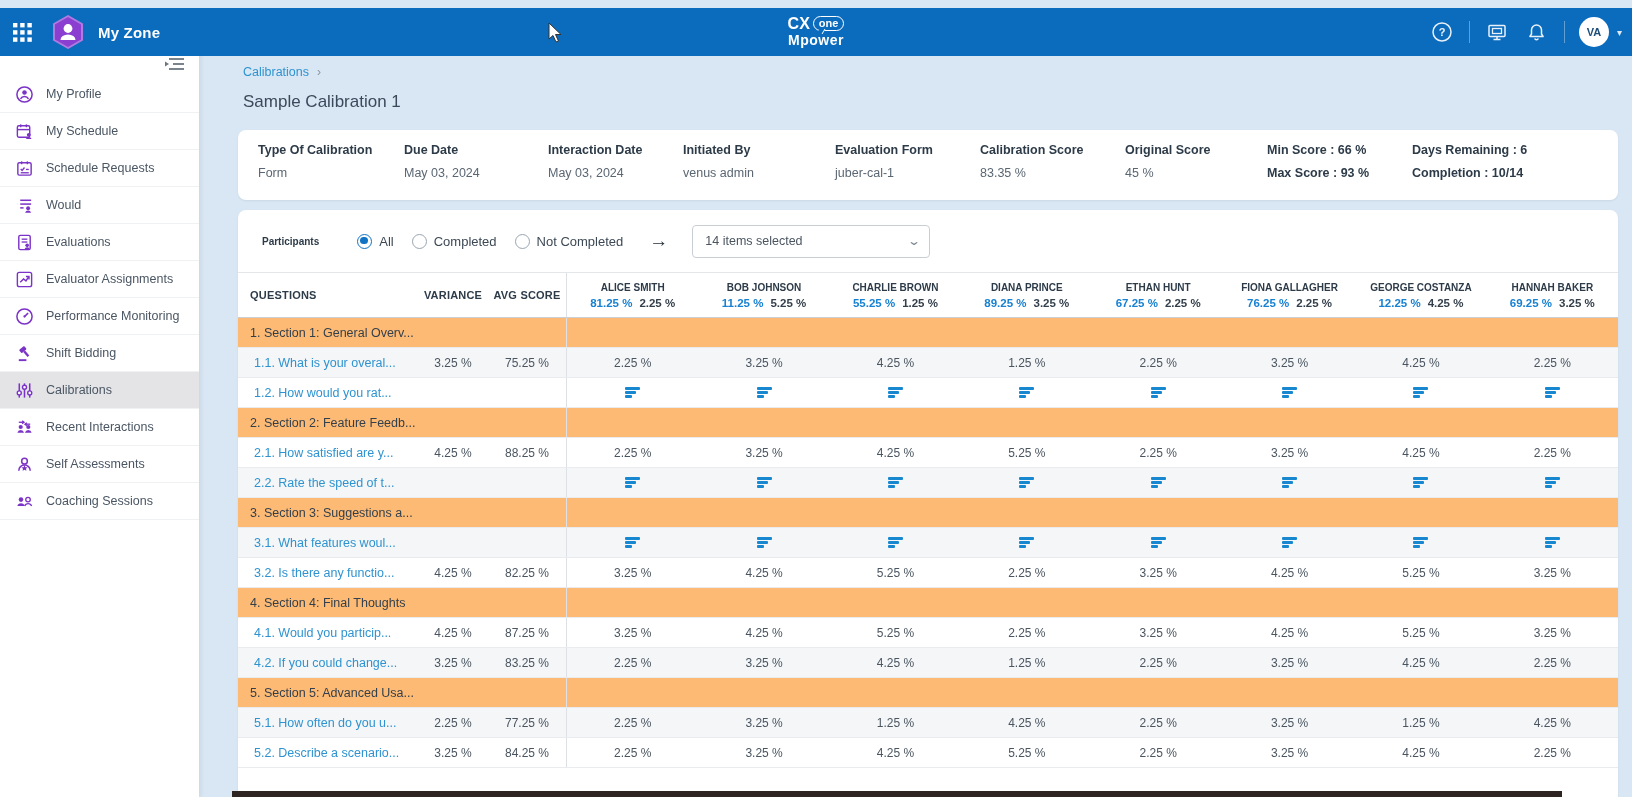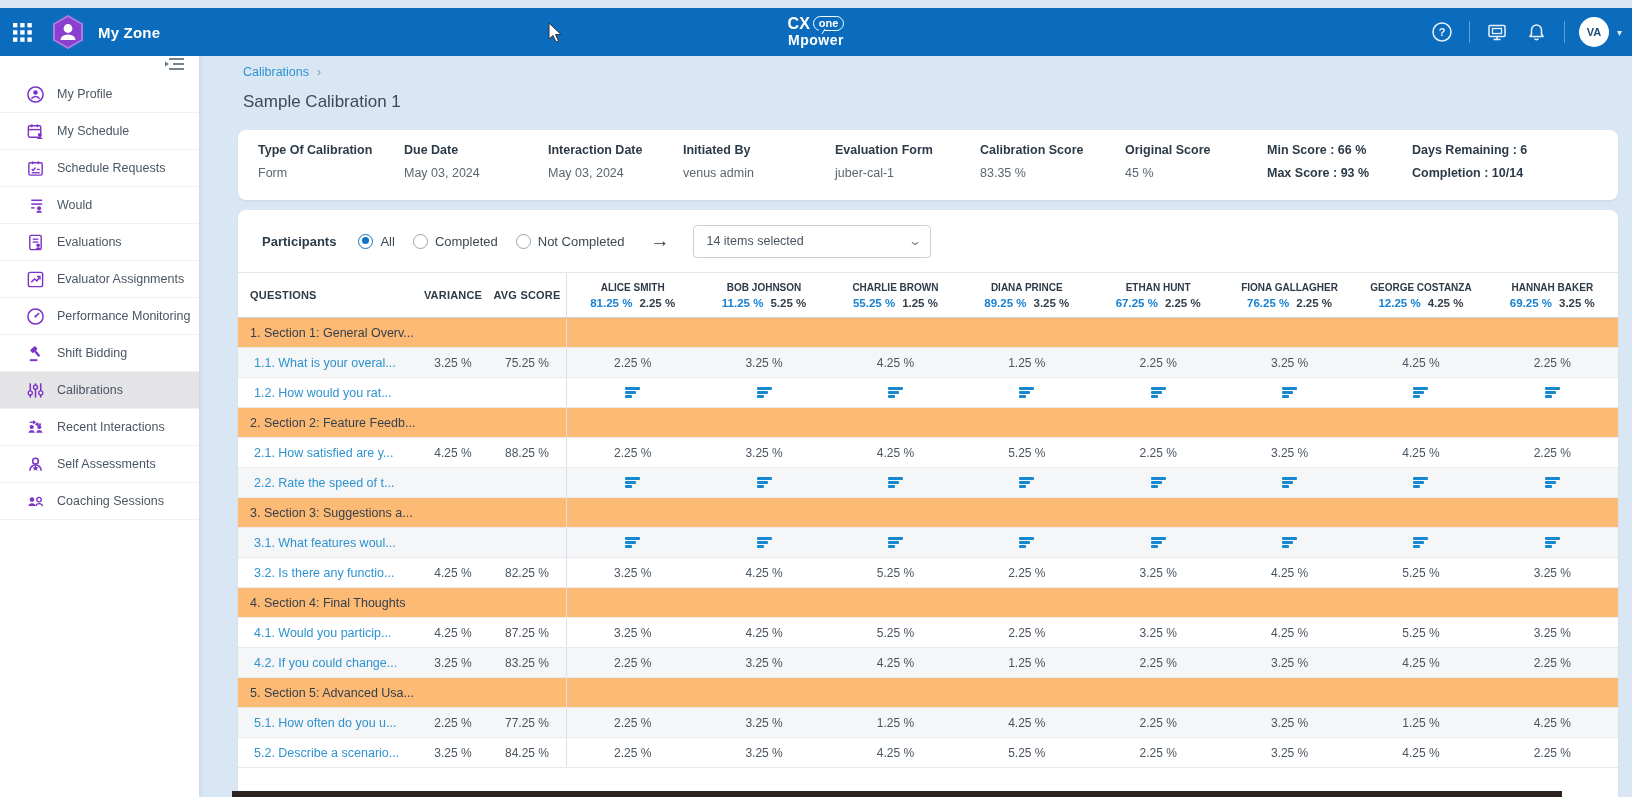--- a/index.html
+++ b/index.html
@@ -23,21 +23,21 @@
   .tb-icon { width:26px; height:26px; display:flex; align-items:center; justify-content:center; cursor:pointer; }
   .tb-div { width:1px; height:22px; background:rgba(255,255,255,.35); }
   .avatar { width:30px; height:30px; border-radius:50%; background:#fff; color:#1d4e79;
     font-size:11px; font-weight:bold; display:flex; align-items:center; justify-content:center; cursor:pointer; }
   .caret { color:rgba(255,255,255,.85); font-size:10px; margin-left:-6px; }
 
   
   .sidebar { position:absolute; left:0; top:48px; width:199px; bottom:0; background:#fff;
     box-shadow:2px 0 4px rgba(30,60,90,.08); z-index:10; }
   .collapse-row { height:28px; display:flex; align-items:center; justify-content:flex-end; padding:8px 14px 0 0; }
-  .side-item { height:37px; display:flex; align-items:center; gap:12px; padding-left:25px;
+  .side-item { height:37px; display:flex; align-items:center; gap:12px; padding-left:14px;
     border-bottom:1px solid #eff1f3; cursor:pointer; }
   .side-item.active { background:#e4e4e7; }
   .s-icon { width:20px; height:20px; flex:0 0 20px; display:flex; align-items:center; justify-content:center; }
   .s-label { font-size:12.5px; color:#4a5663; }
 
   
   .main { position:absolute; left:199px; top:48px; right:0; bottom:0; background:#d9e6f3; }
   .breadcrumb { position:absolute; left:44px; top:17px; font-size:12.5px; display:flex; gap:8px; align-items:center;}
   .bc-link { color:#2e93d0; cursor:pointer; }
   .bc-sep { color:#8a97a3; font-size:12px; }
@@ -46,21 +46,21 @@
   .card { position:absolute; left:39px; width:1380px; background:#fff; border-radius:8px;
     box-shadow:0 1px 2px rgba(30,60,90,.08); }
   .summary-card { top:82px; height:70px; padding:13px 10px 0 20px;
     display:grid; grid-template-columns:146px 144px 135px 152px 145px 145px 142px 145px auto; }
   .sum-label { font-size:12.5px; font-weight:bold; color:#2d3b49; margin-bottom:9px; white-space:nowrap;}
   .sum-value { font-size:12.5px; color:#5a6672; white-space:nowrap;}
   .sum-pair div { font-size:12.5px; font-weight:bold; color:#2d3b49; margin-bottom:9px; white-space:nowrap;}
 
   .table-card { top:162px; bottom:0; border-radius:8px 8px 0 0; overflow:hidden; }
   .part-row { height:62px; display:flex; align-items:center; padding-left:24px; gap:18px; }
-  .part-label { font-size:13px; font-weight:bold; color:#2d3b49; margin-right:4px;}
+  .part-label { font-size:10px; font-weight:bold; color:#2d3b49; margin-right:20px;}
   .radio-opt { display:flex; align-items:center; gap:7px; cursor:pointer; }
   .radio { width:15px; height:15px; border-radius:50%; border:1.6px solid #9aa5b0; position:relative; background:#fff;}
   .radio.sel { border-color:#1173c4; border-width:1.6px; }
   .radio.sel::after { content:""; position:absolute; left:2.2px; top:2.2px; width:7.2px; height:7.2px;
     border-radius:50%; background:#1173c4; }
   .radio-label { font-size:13px; color:#3c4854; }
   .arrow-glyph { font-size:19px; color:#222e38; margin:0 6px 0 8px; }
   .dropdown { width:238px; height:33px; border:1px solid #c9ced4; border-radius:4px; display:flex;
     align-items:center; justify-content:space-between; padding:0 10px 0 12px; cursor:pointer; }
   .dd-value { font-size:12.5px; color:#4a5560; }

